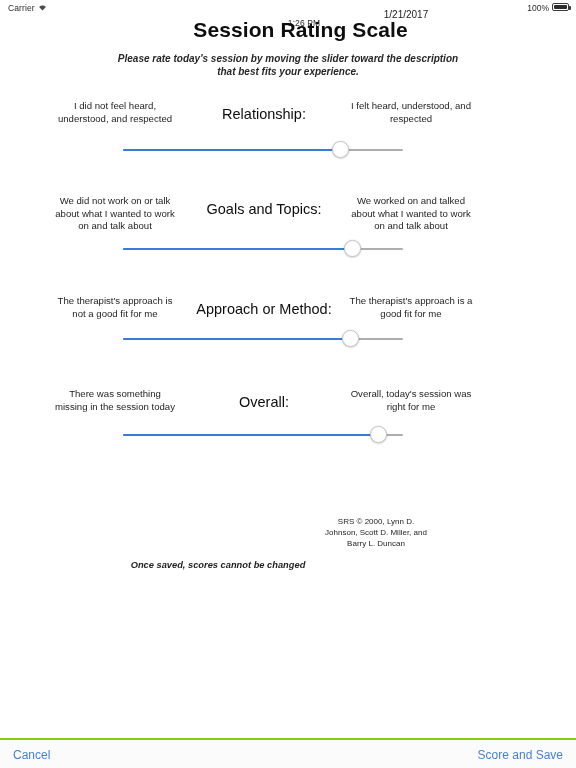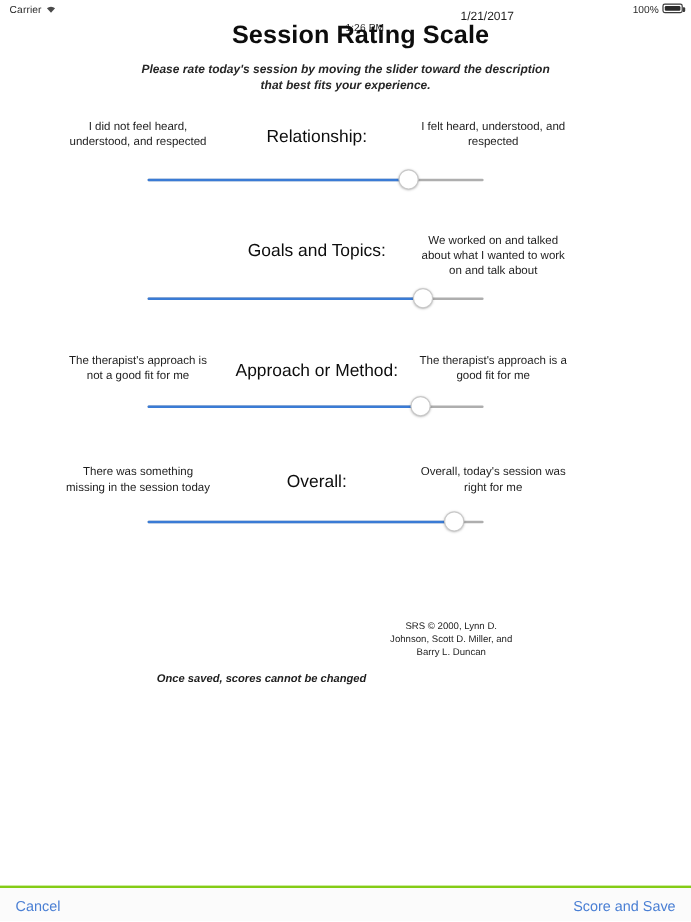--- a/index.html
+++ b/index.html
@@ -259,20 +259,21 @@
     </div>
     <div class="slider" style="top:40px">
       <div class="track"></div>
       <div class="track-fill" style="width: 77.5%;"></div>
       <div class="thumb" style="left: 77.5%;"></div>
     </div>
   </div>
 
   <div class="rating-block" style="top:195px">
     <div class="rb-labels">
+      <div class="rb-label left">We did not work on or talk about what I wanted to work on and talk about</div>
       <div class="rb-title">Goals and Topics:</div>
       <div class="rb-label right">We worked on and talked about what I wanted to work on and talk about</div>
     </div>
     <div class="slider" style="top:44px">
       <div class="track"></div>
       <div class="track-fill" style="width: 82.1%;"></div>
       <div class="thumb" style="left: 82.1%;"></div>
     </div>
   </div>
 

